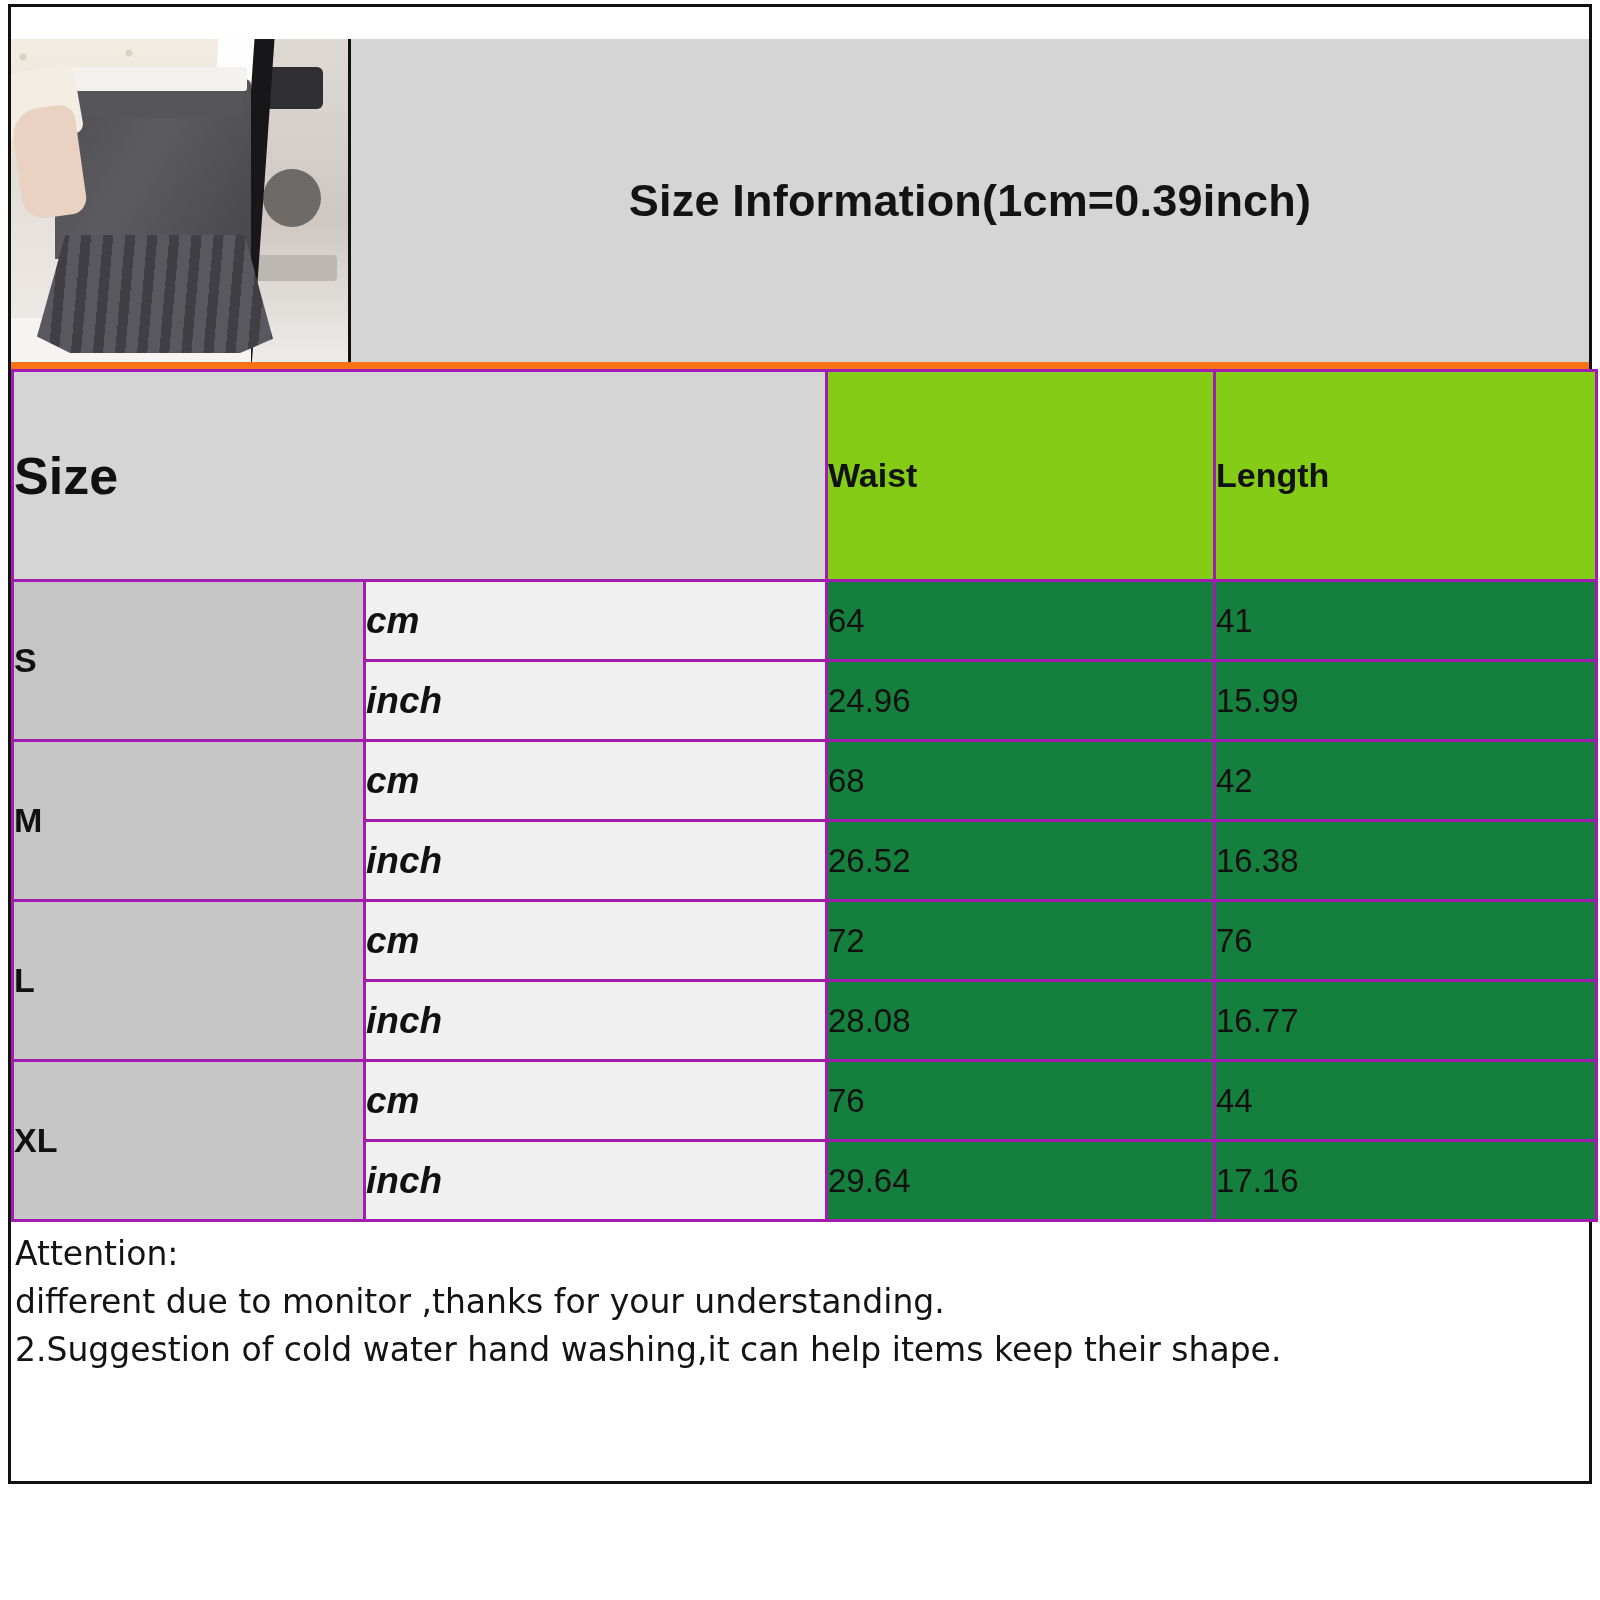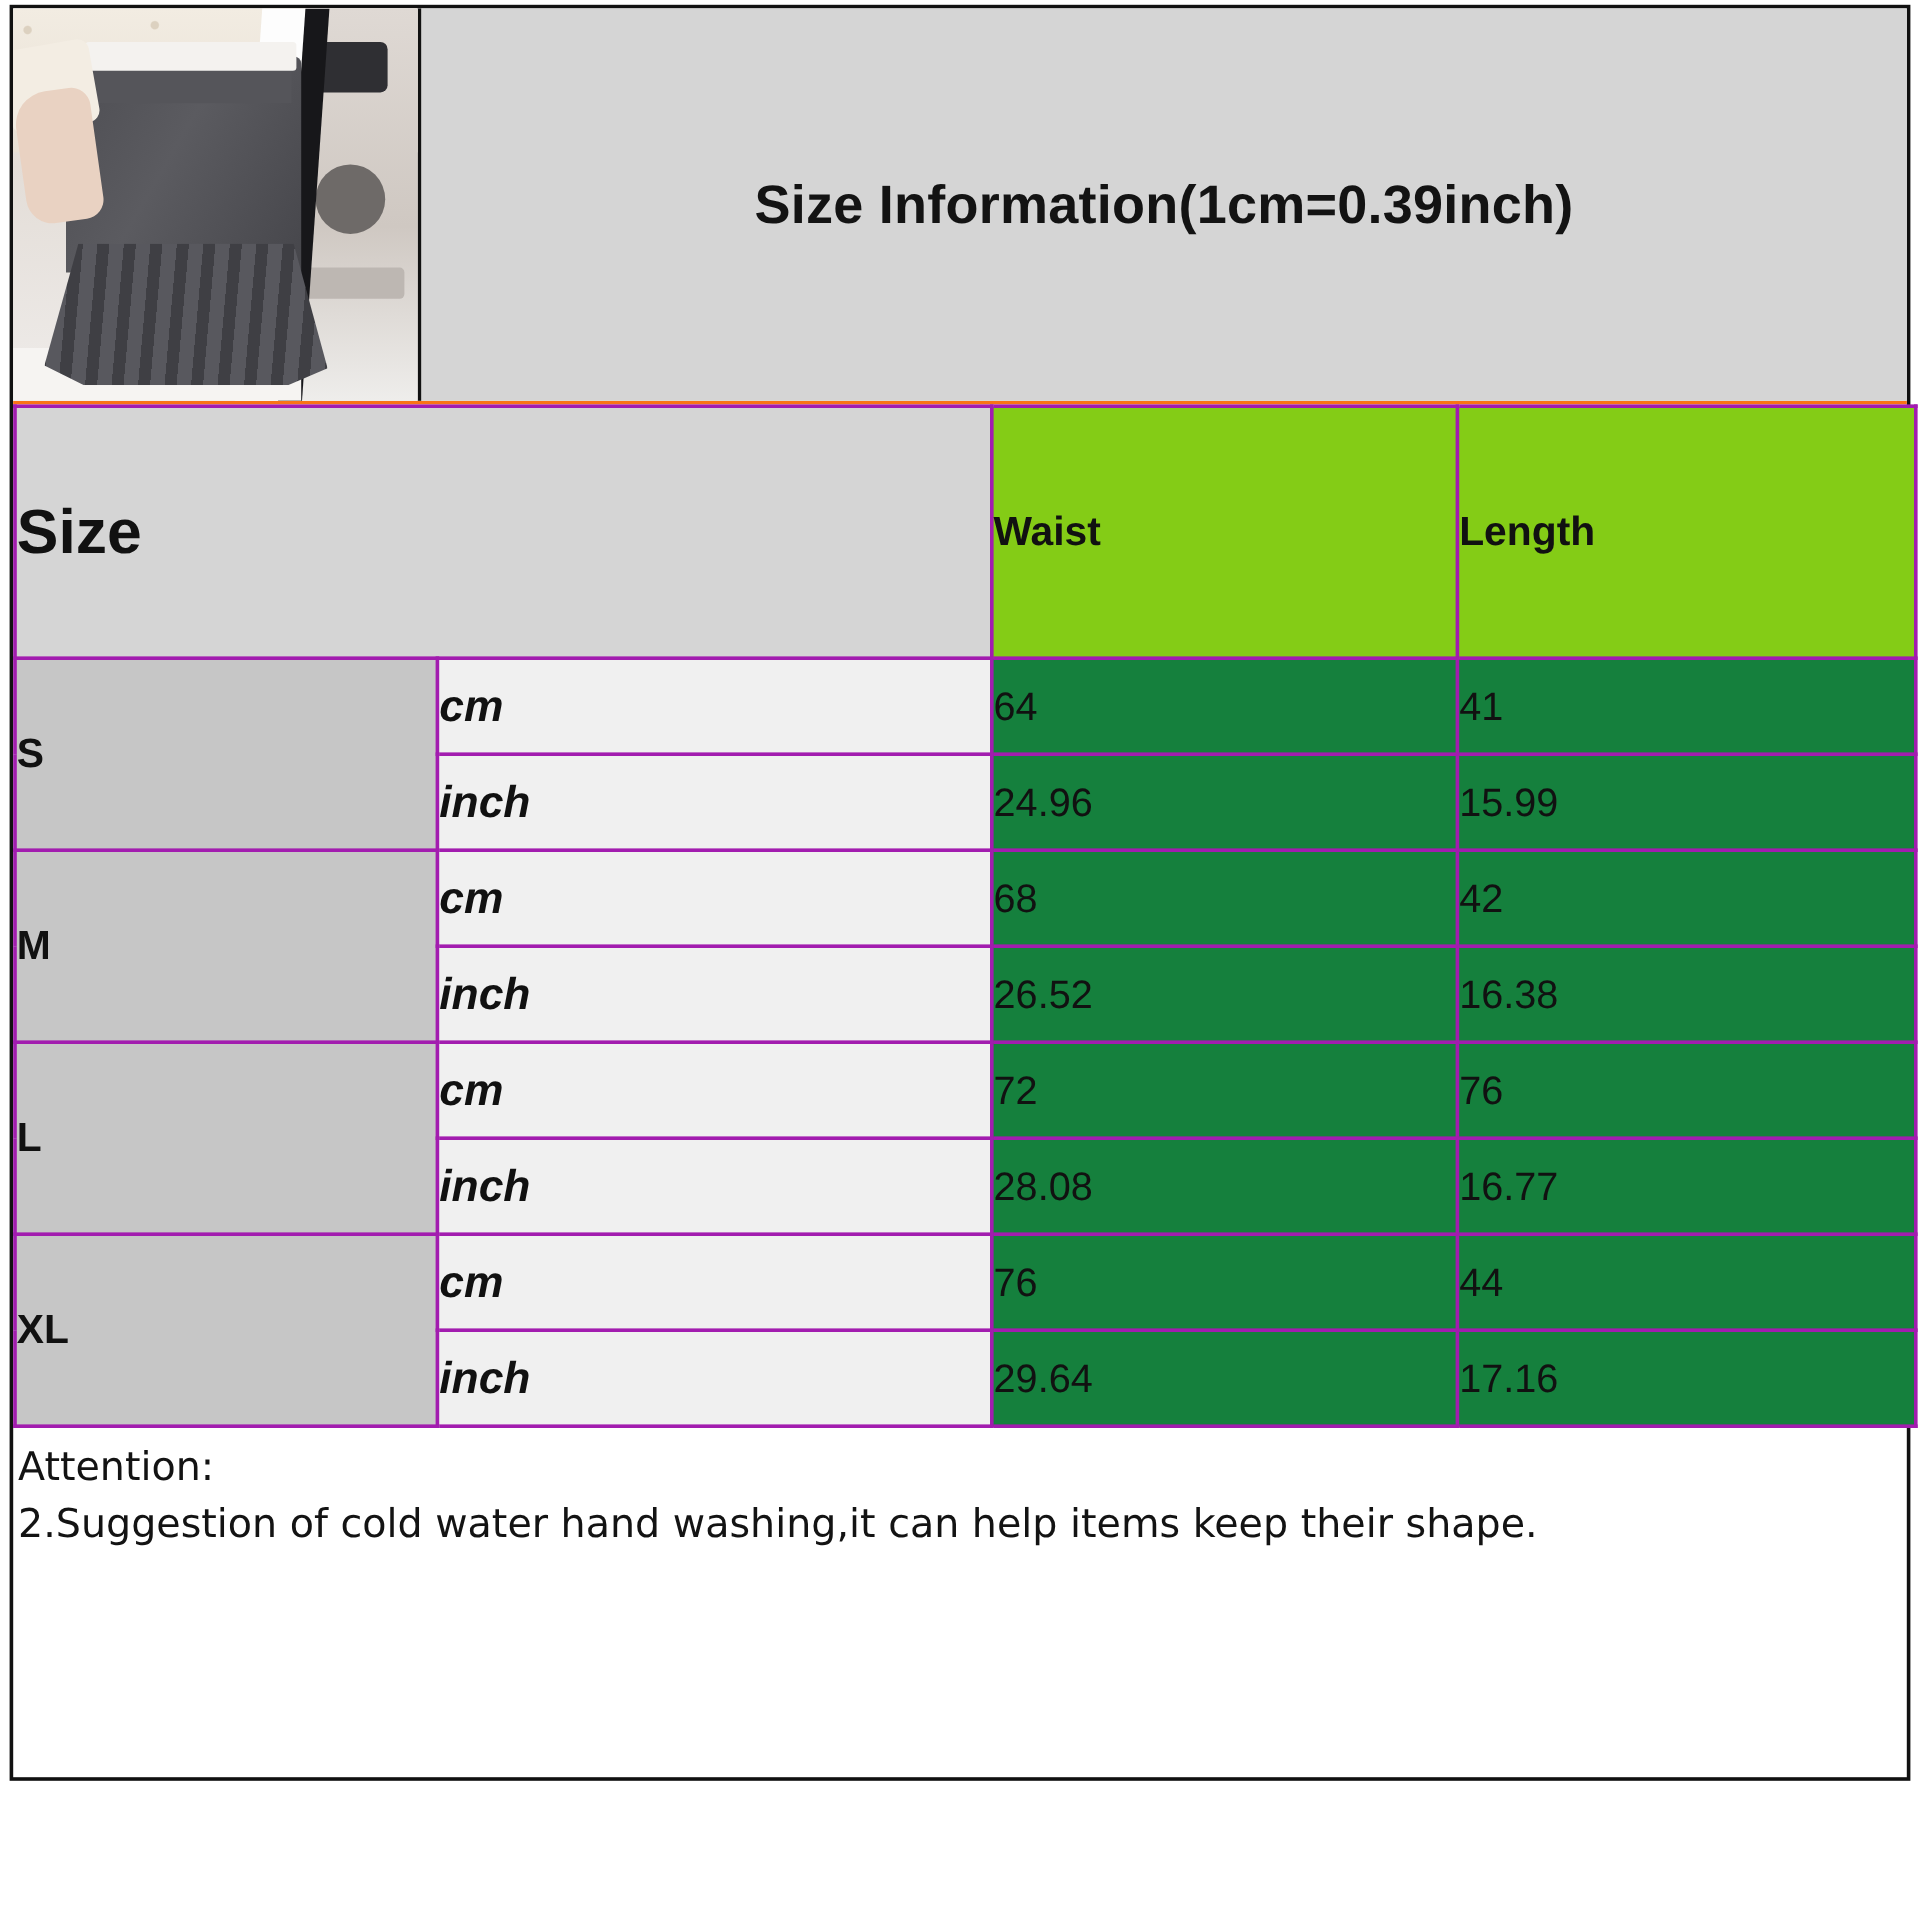--- a/index.html
+++ b/index.html
@@ -29,22 +29,23 @@
     height: 1480px;
     border: 3px solid #111111;
     box-sizing: border-box;
     background: #ffffff;
   }
 
   
   .top-band {
     display: flex;
     height: 330px;
-    border-bottom: 3px solid #f97316;
-    box-sizing: border-box;
+    border-bottom: 7px solid #f97316;
+    box-sizing: border-box;
+    margin-top: 32px;
   }
   .photo-cell {
     width: 340px;
     height: 100%;
     border-right: 3px solid #111111;
     box-sizing: border-box;
     position: relative;
     overflow: hidden;
     background: #e7e3e0;
   }
@@ -321,17 +322,18 @@
         <tr>
           <td class="unit-cell">inch</td>
           <td class="val-cell">29.64</td>
           <td class="val-cell">17.16</td>
         </tr>
       </tbody>
     </table>
 
     <div class="attention">
       <div>Attention:</div>
+      <div>different due to monitor ,thanks for your understanding.</div>
       <div>2.Suggestion of cold water hand washing,it can help items keep their shape.</div>
     </div>
 
   </div>
 </div>
 
 </body></html>

